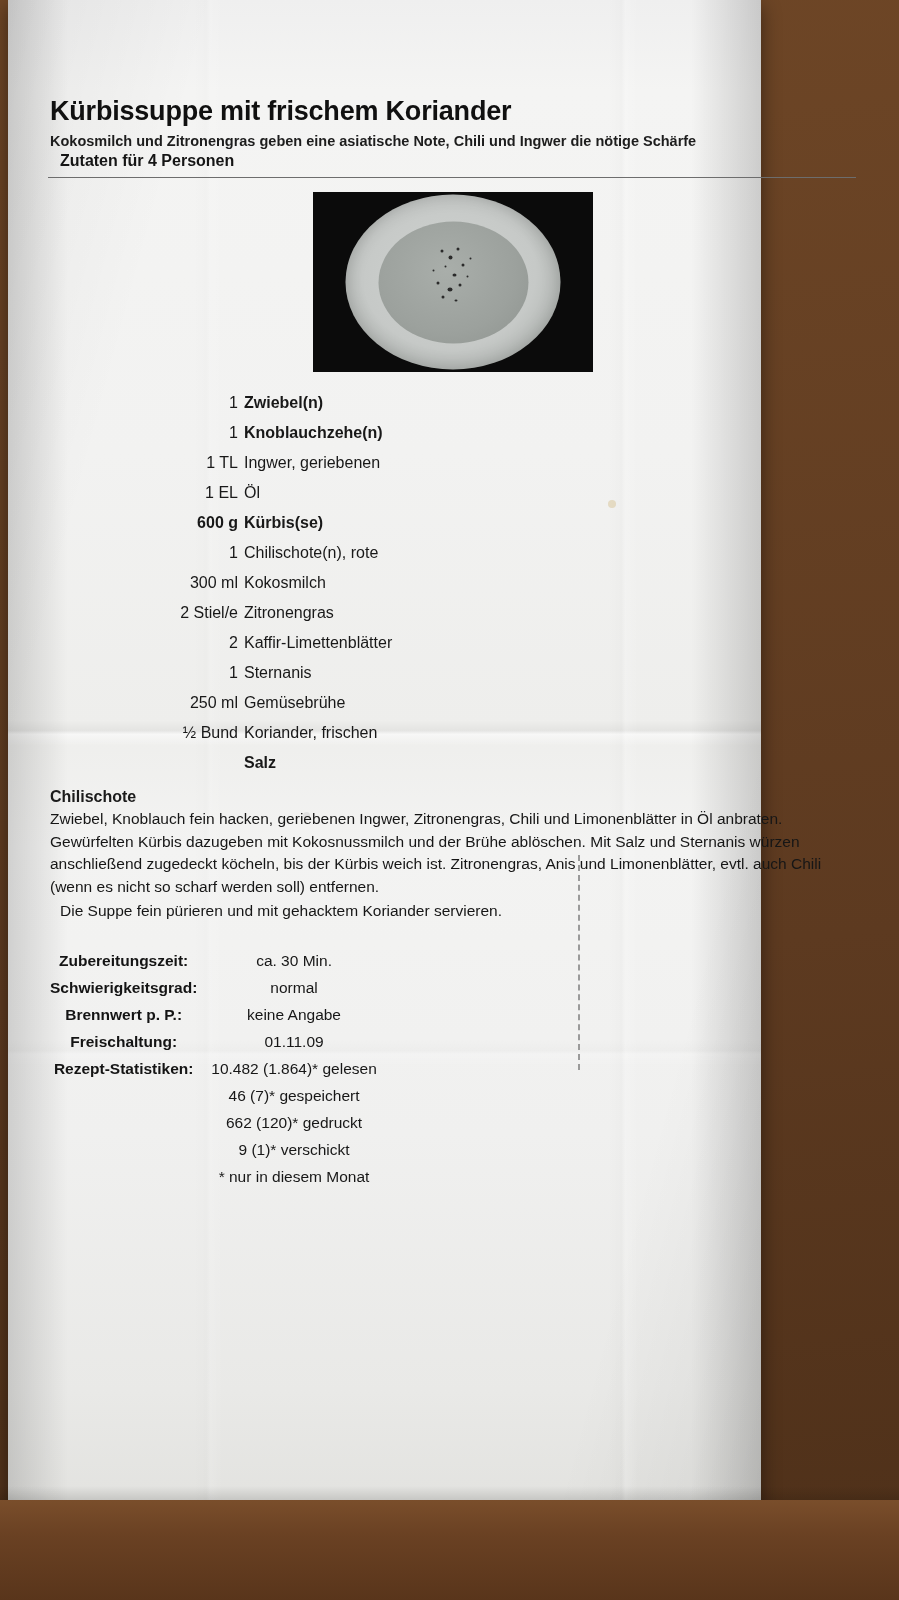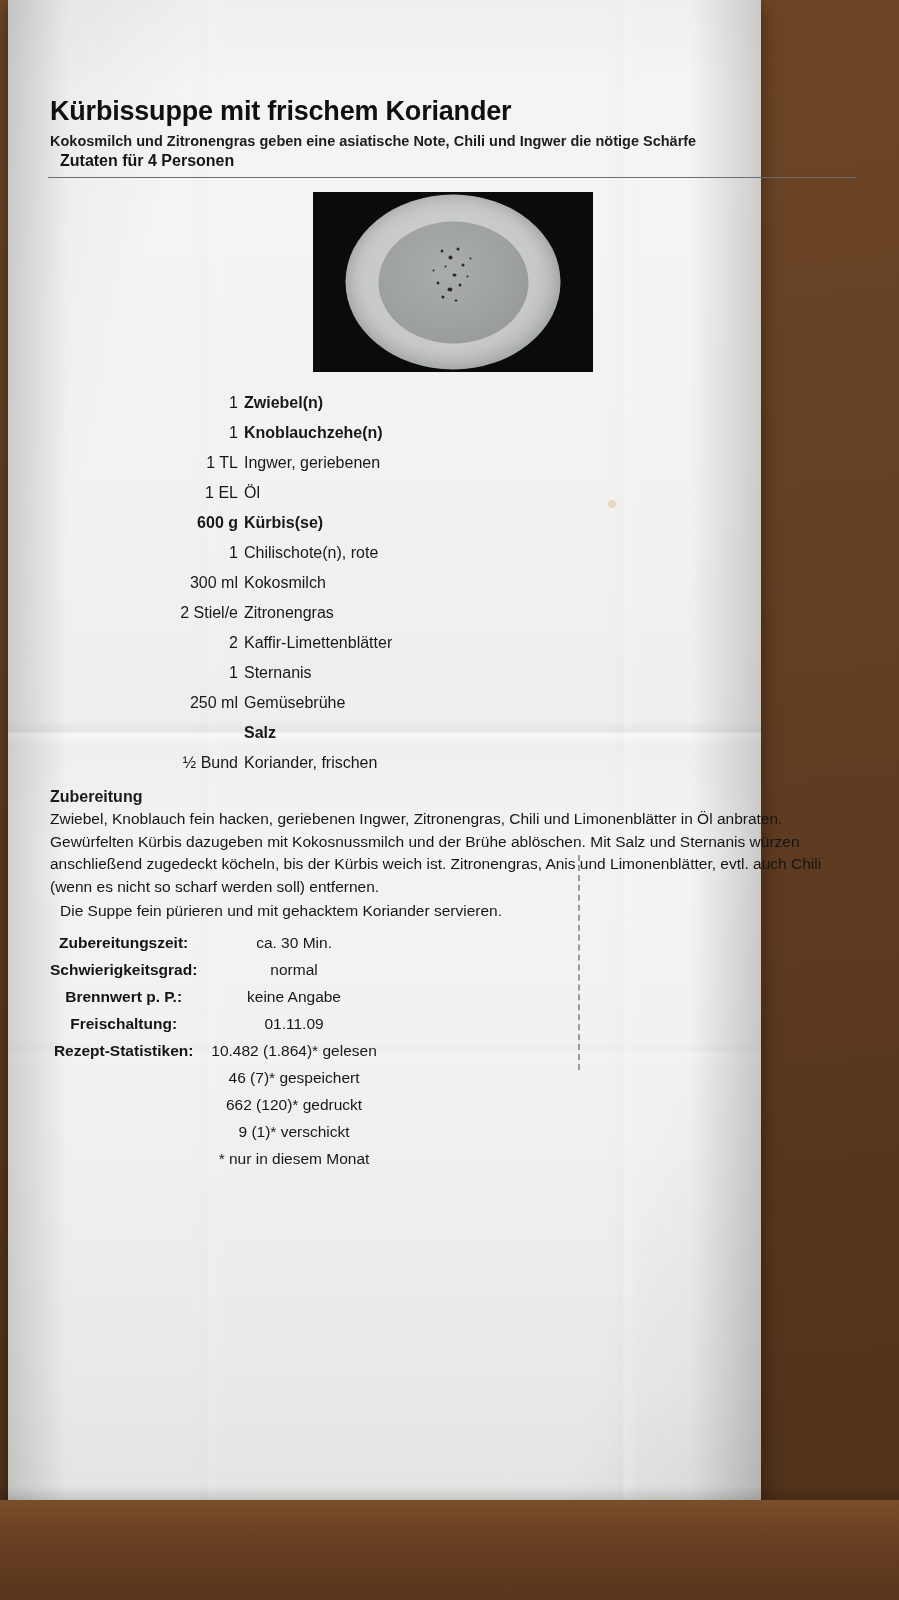--- a/index.html
+++ b/index.html
@@ -175,21 +175,21 @@
   #prep-text {
     font-size: 15.5px;
     line-height: 22.5px;
     margin: 0 0 2px 2px;
     color: #161616;
     text-align: left;
   }
   #prep-text2 {
     font-size: 15.5px;
     line-height: 22.5px;
-    margin: 0 0 6px 12px;
+    margin: 0 0 24px 12px;
     color: #161616;
   }
   
   #meta {
     border-collapse: collapse;
     margin-left: 2px;
     font-size: 15.5px;
   }
   #meta td {
     padding: 2px 0;
@@ -309,30 +309,30 @@
           </li>
           <li>
             <span class="ing-amount">1</span>
             <span class="ing-name">Sternanis</span>
           </li>
           <li>
             <span class="ing-amount">250 ml</span>
             <span class="ing-name">Gemüsebrühe</span>
           </li>
           <li>
+            <span class="ing-amount">½ Bund</span>
+            <span class="ing-name">Koriander, frischen</span>
+          </li>
+          <li>
             <span class="ing-amount"></span>
             <span class="ing-name bold">Salz</span>
           </li>
-          <li>
-            <span class="ing-amount">½ Bund</span>
-            <span class="ing-name">Koriander, frischen</span>
-          </li>
         </ul>
 
-      <div id="prep-heading">Zubereitung</div>
+      <div id="prep-heading">Chilischote</div>
       <p id="prep-text">Zwiebel, Knoblauch fein hacken, geriebenen Ingwer, Zitronengras, Chili und Limonenblätter in Öl anbraten. Gewürfelten Kürbis dazugeben mit Kokosnussmilch und der Brühe ablöschen. Mit Salz und Sternanis würzen anschließend zugedeckt köcheln, bis der Kürbis weich ist. Zitronengras, Anis und Limonenblätter, evtl. auch Chili (wenn es nicht so scharf werden soll) entfernen.</p>
       <p id="prep-text2">Die Suppe fein pürieren und mit gehacktem Koriander servieren.</p>
 
       <table id="meta">
         <tbody id="meta-body">
             <tr>
               <td class="label">Zubereitungszeit:</td>
               <td class="value">ca. 30 Min.</td>
             </tr>
             <tr>

